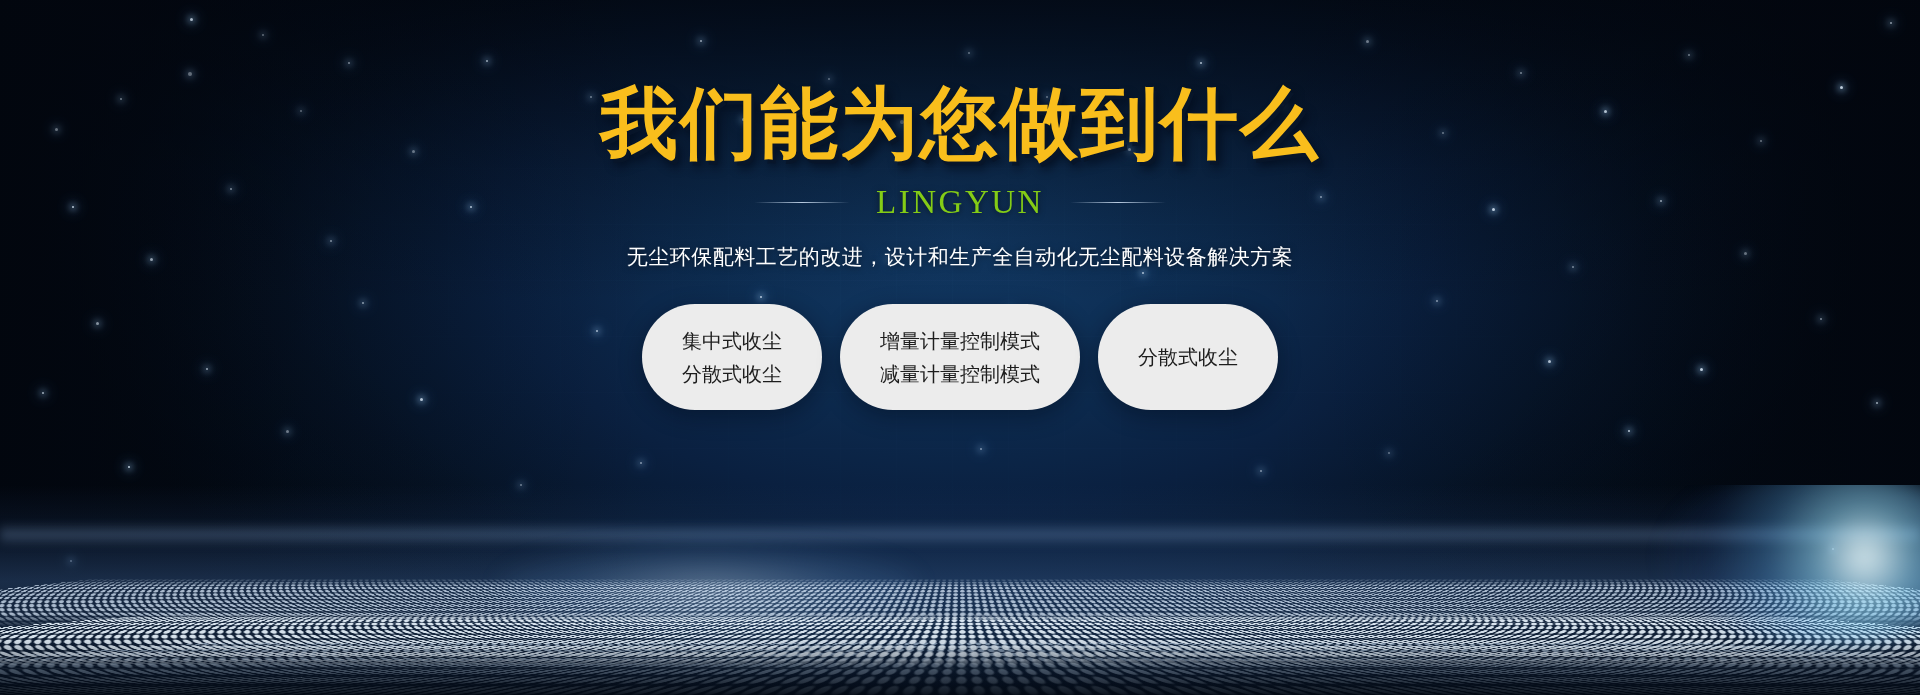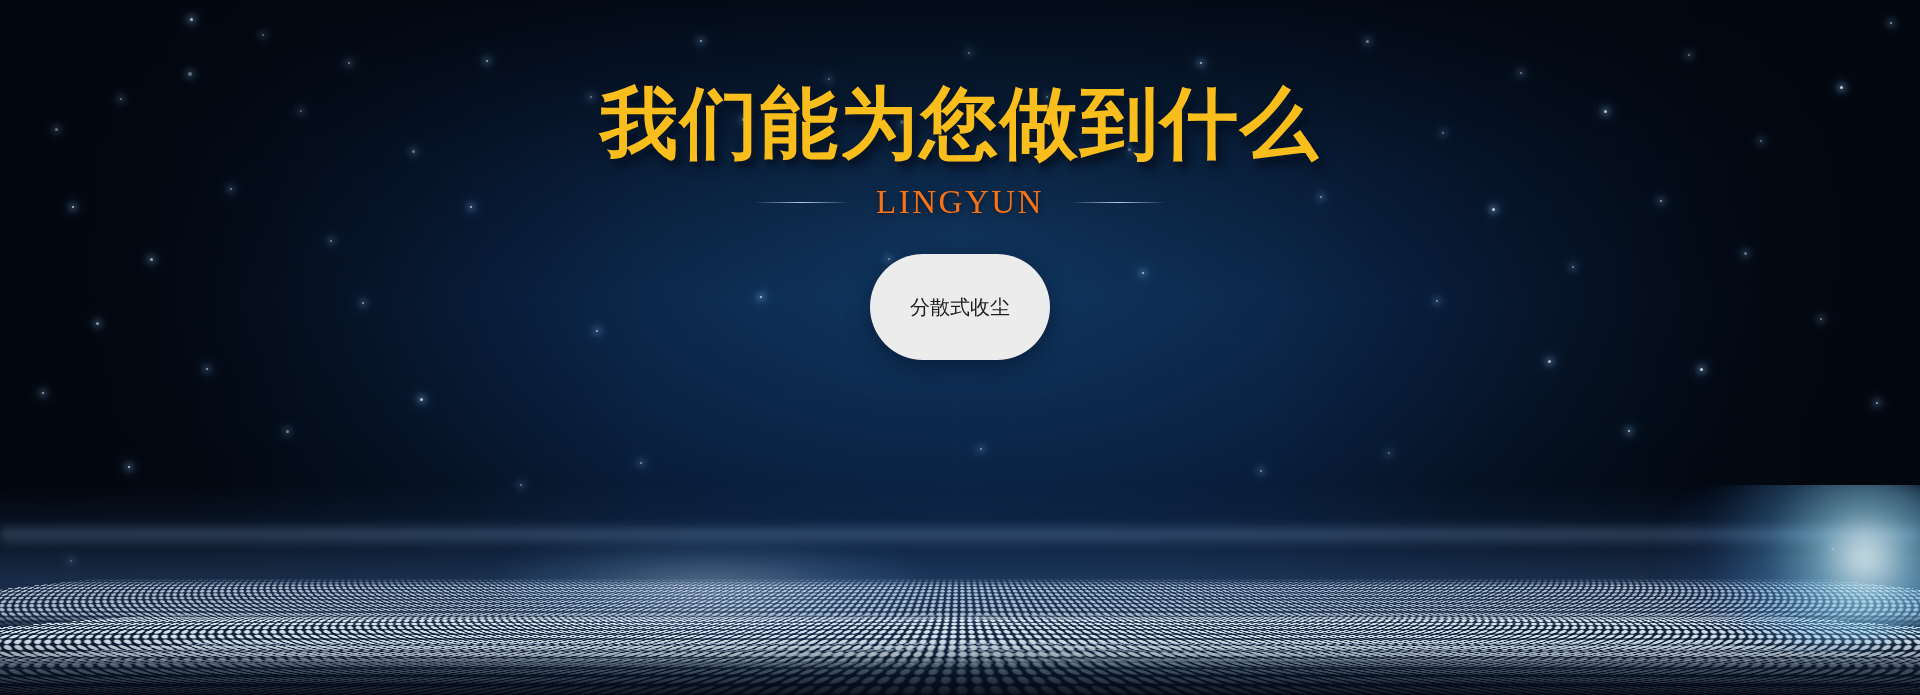--- a/index.html
+++ b/index.html
@@ -141,21 +141,21 @@
     display:flex; align-items:center; justify-content:center;
     gap:26px; margin-top:22px;
   }
   .sub-rule{
     width:96px; height:1px;
     background:linear-gradient(to right, rgba(205,225,245,0), rgba(208,226,246,.88), rgba(205,225,245,0));
   }
   .sub-en{
     font-family:"Liberation Serif","DejaVu Serif",serif;
     font-size:33px; font-weight:400; letter-spacing:2.5px;
-    color:#f97316;
+    color:#84cc16;
     text-shadow:0 1px 6px rgba(0,0,0,.5);
   }
 
   .desc{
     margin-top:22px;
     font-family:"DejaVu Sans","Liberation Sans",sans-serif;
     font-size:21px; font-weight:400; letter-spacing:.5px;
     color:#FFFFFF;
     text-shadow:0 1px 6px rgba(0,0,0,.55);
     white-space:nowrap;
@@ -269,24 +269,33 @@
   <div class="content">
 
     <h1 class="headline">我们能为您做到什么</h1>
 
     <div class="sub-row">
       <span class="sub-rule"></span>
       <span class="sub-en">LINGYUN</span>
       <span class="sub-rule"></span>
     </div>
 
+    <p class="desc">无尘环保配料工艺的改进，设计和生产全自动化无尘配料设备解决方案</p>
 
     <div class="pills">
 
-
+      <div class="pill">
+        <span class="pill-line">集中式收尘</span>
+        <span class="pill-line">分散式收尘</span>
+      </div>
+
+      <div class="pill">
+        <span class="pill-line">增量计量控制模式</span>
+        <span class="pill-line">减量计量控制模式</span>
+      </div>
 
       <div class="pill">
         <span class="pill-line">分散式收尘</span>
       </div>
 
     </div>
   </div>
 </div>
 
 </body></html>

